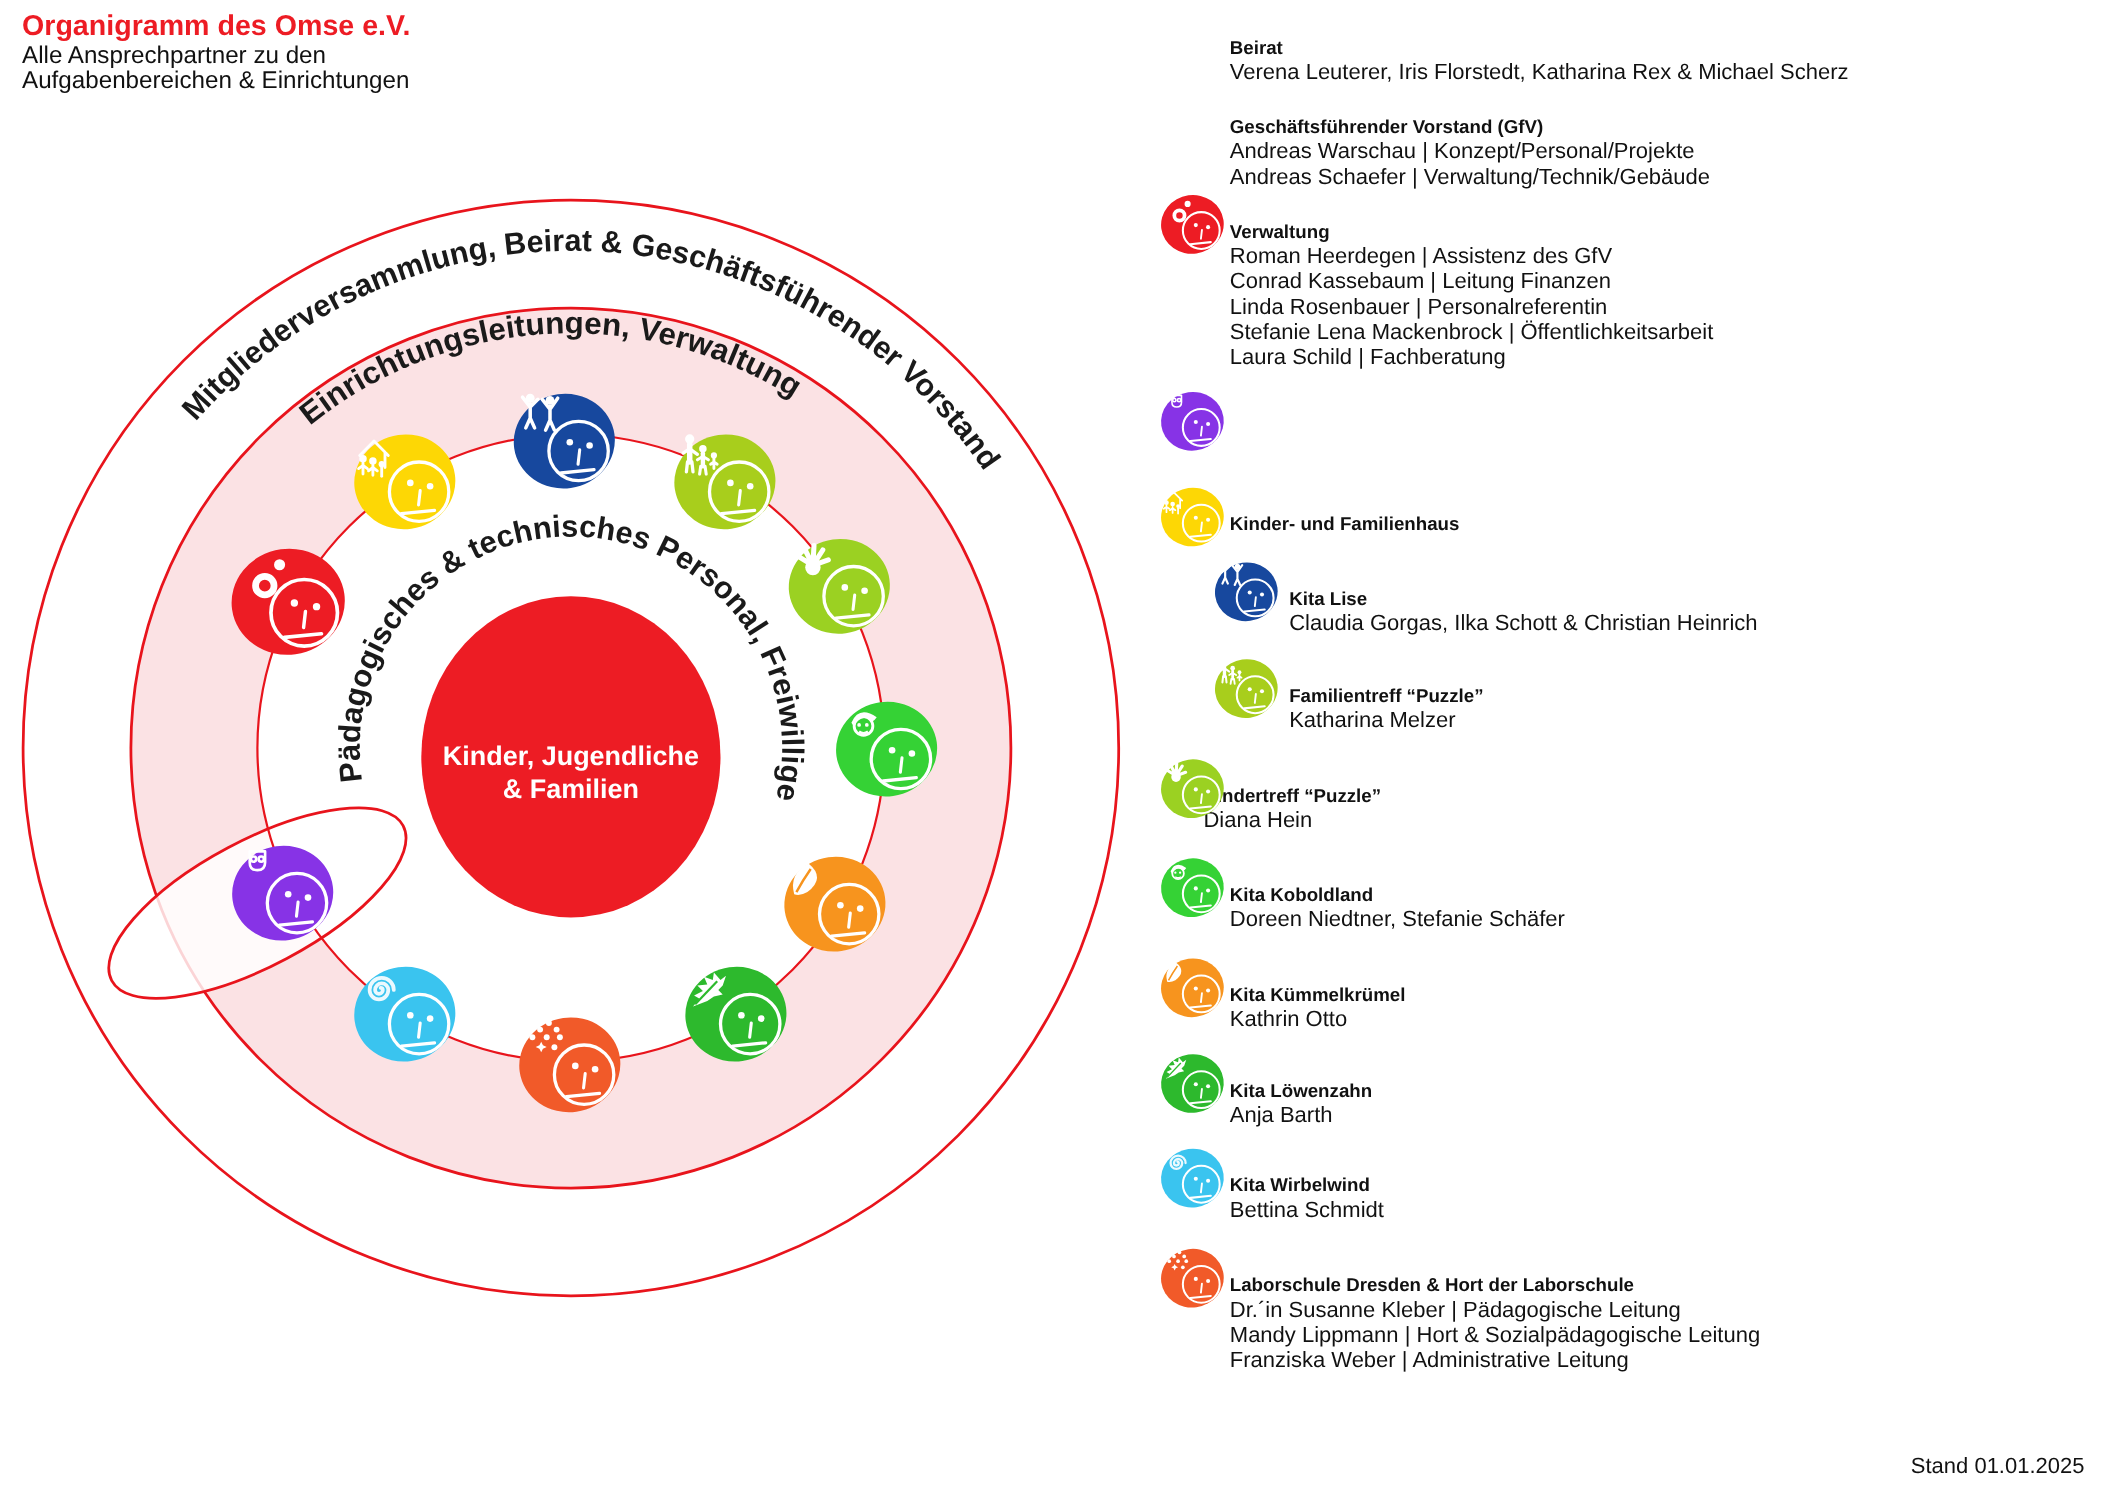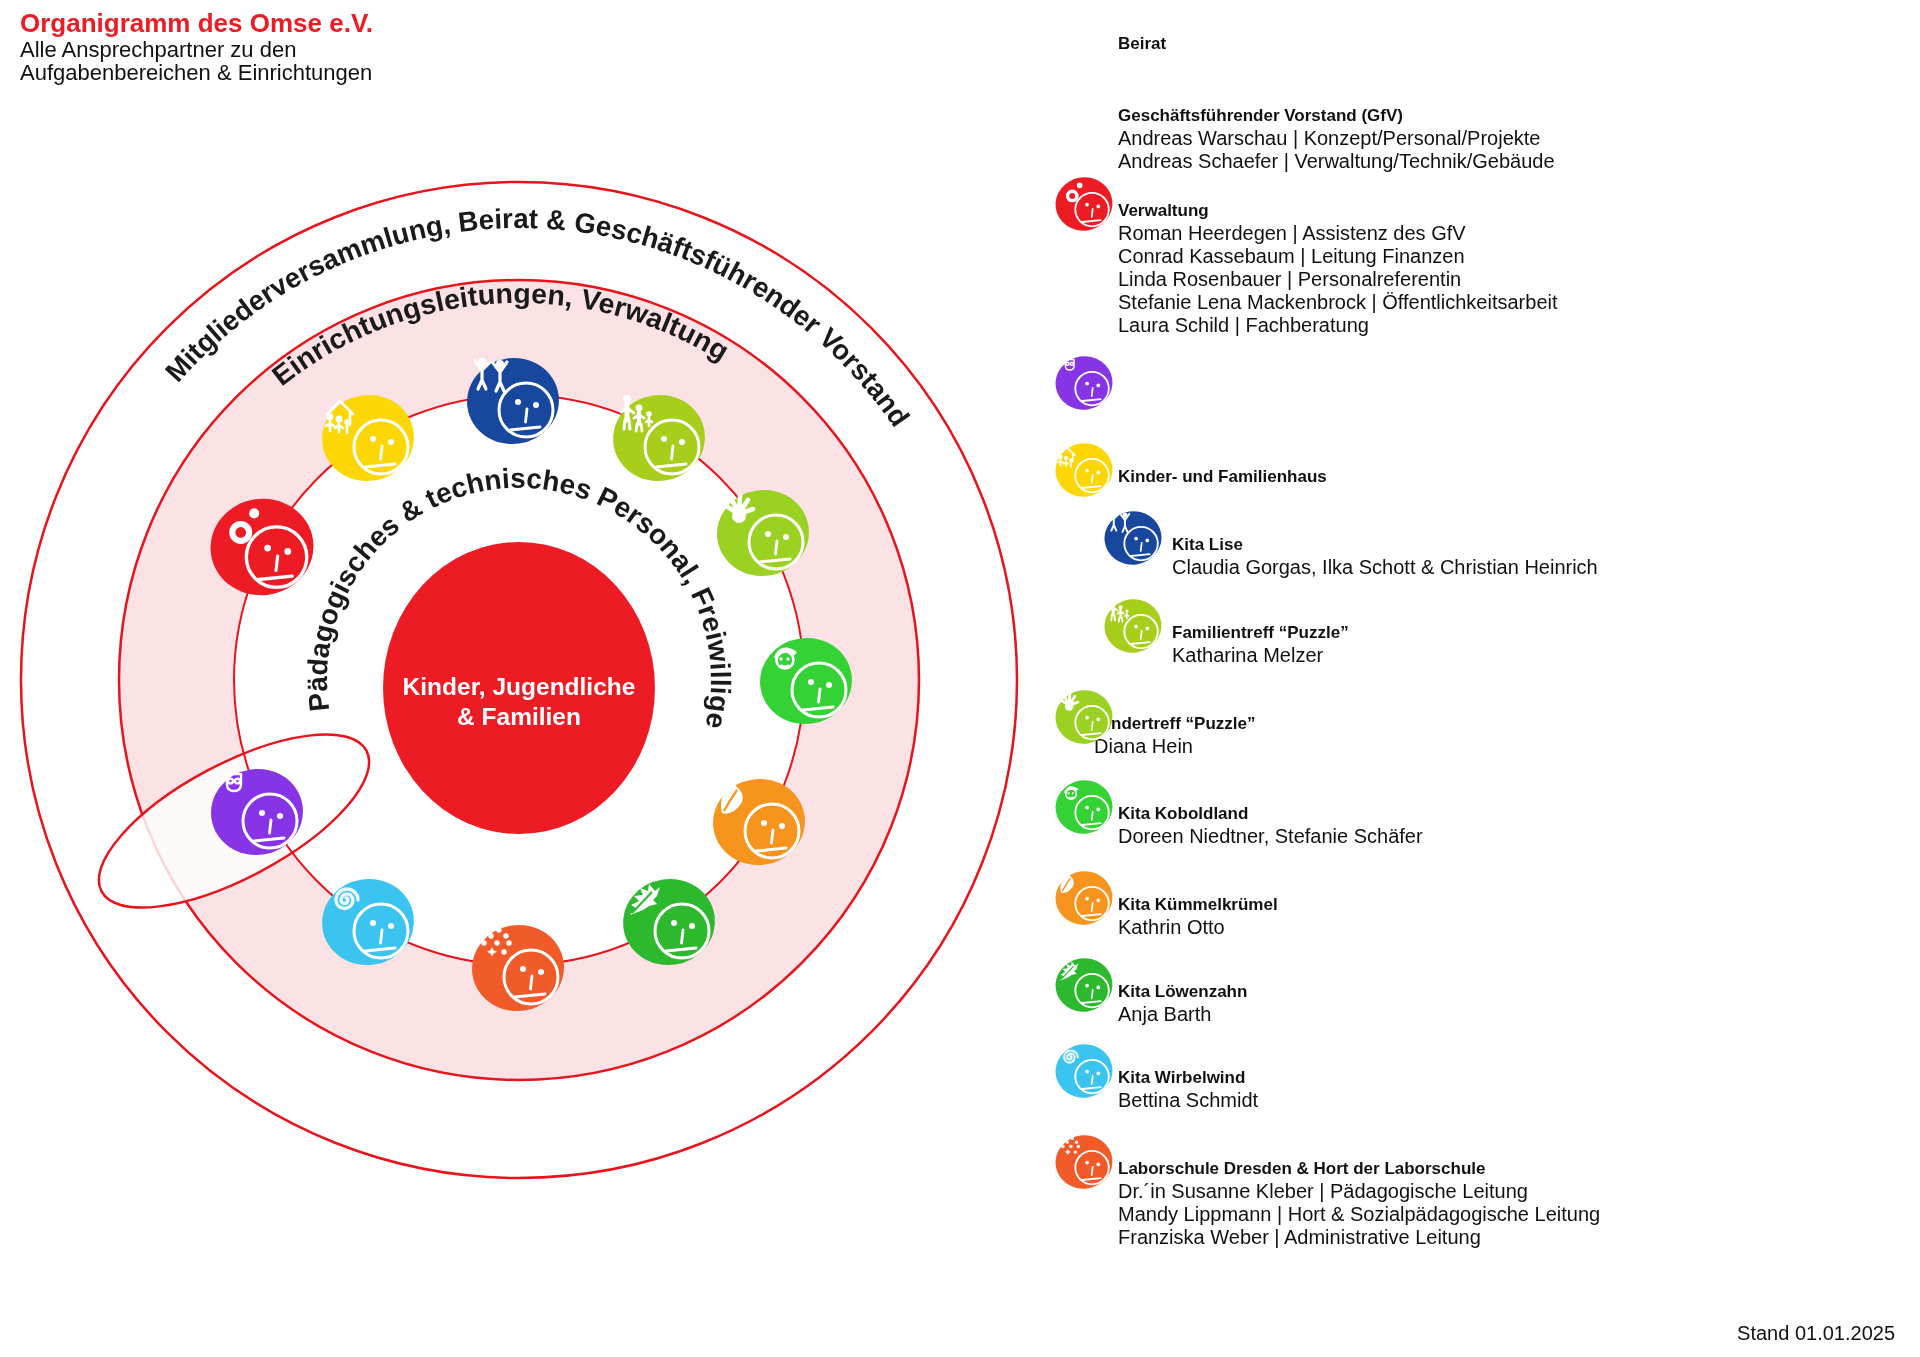--- a/index.html
+++ b/index.html
@@ -223,20 +223,21 @@
           <circle cx="23" cy="4" r="3" fill="#fff" stroke="none"></circle>
   <path d="M14 8 L12.5 21" stroke-width="2.8"></path>
           <path d="M-3 29 L27 26" stroke-width="3"></path>
         </g>
       </g>
     </svg>
 
   <div id="legend">
       <div class="lg-sec" style="left:1118px;top:32px">
     <h3 class="lg-title">Beirat</h3>
+        <p class="lg-line">Verena Leuterer, Iris Florstedt, Katharina Rex &amp; Michael Scherz</p>
       </div>
       <div class="lg-sec" style="left:1118px;top:199px">
     <h3 class="lg-title">Verwaltung</h3>
         <p class="lg-line">Roman Heerdegen | Assistenz des GfV</p>
         <p class="lg-line">Conrad Kassebaum | Leitung Finanzen</p>
         <p class="lg-line">Linda Rosenbauer | Personalreferentin</p>
         <p class="lg-line">Stefanie Lena Mackenbrock | Öffentlichkeitsarbeit</p>
         <p class="lg-line">Laura Schild | Fachberatung</p>
       </div>
       <div class="lg-sec" style="left:1118px;top:104px">

